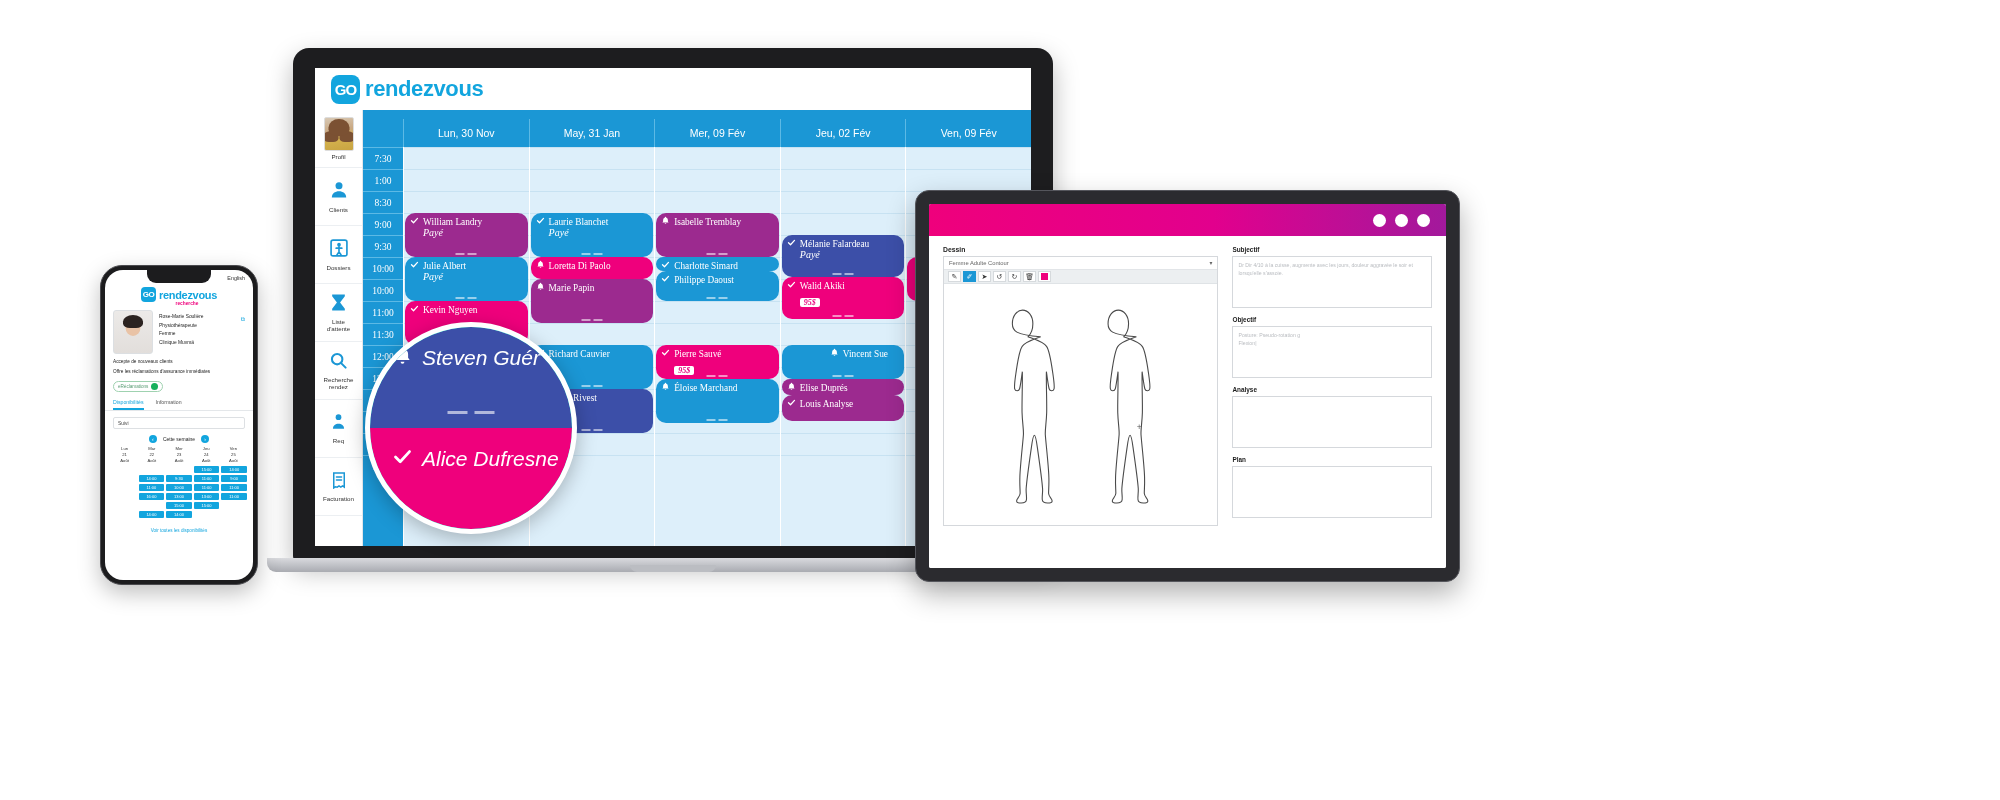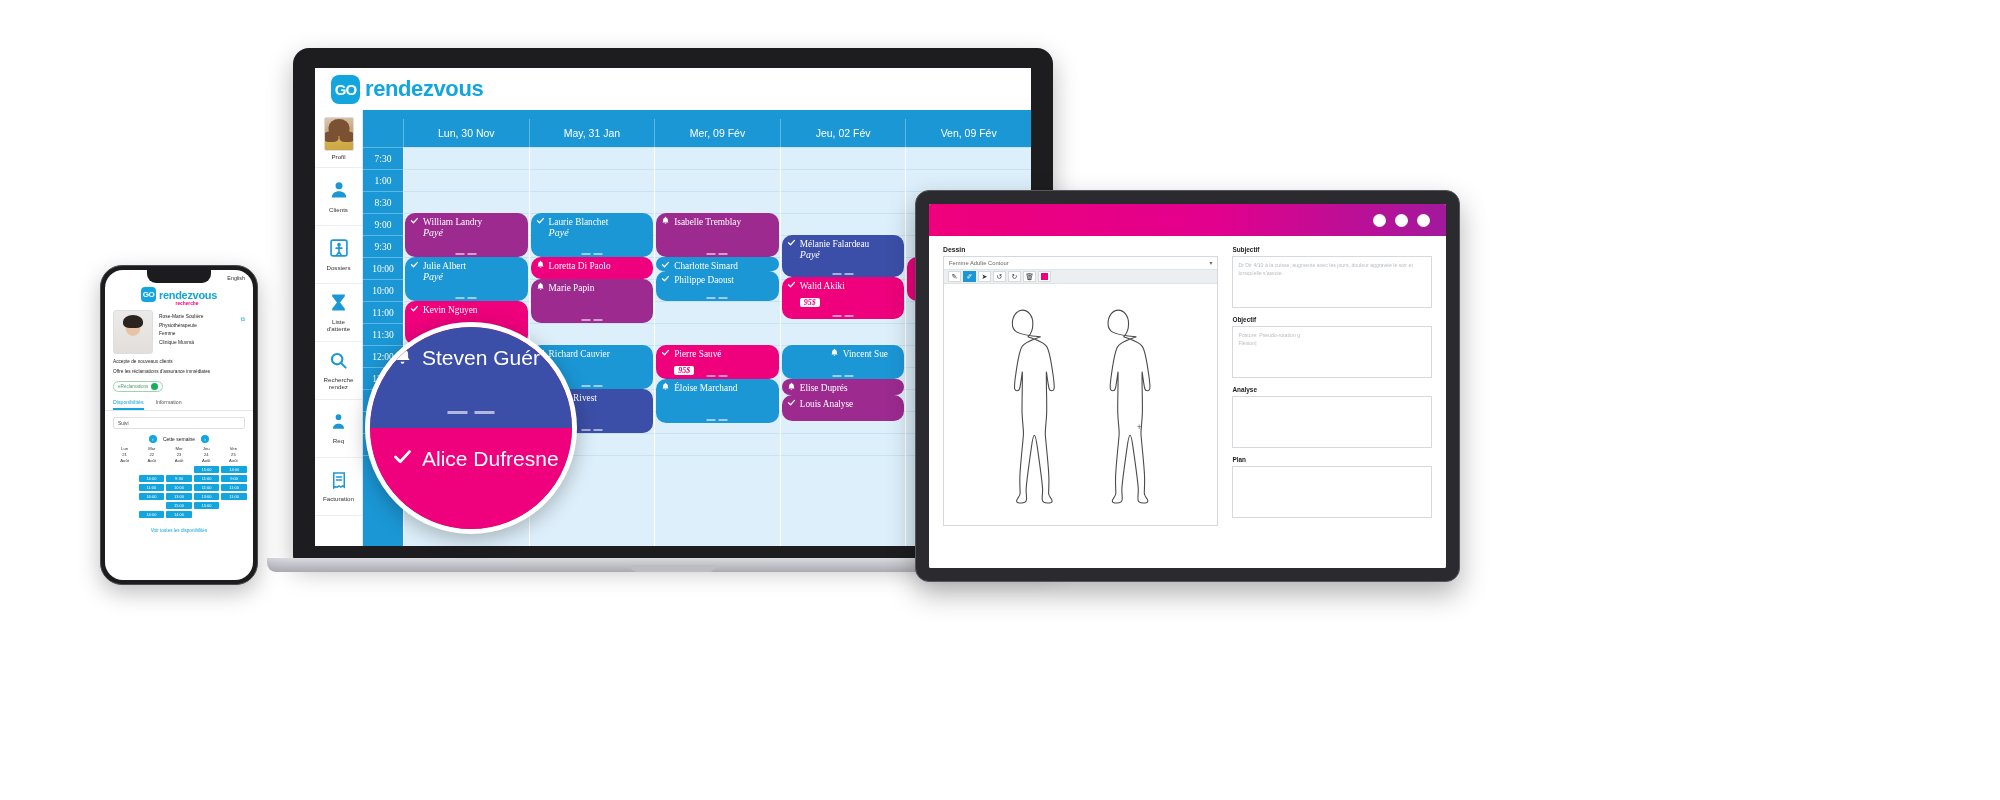--- a/index.html
+++ b/index.html
@@ -217,22 +217,22 @@
   .ph-slotcol { flex: 1; display: flex; flex-direction: column; gap: 2px; align-items: center; }
   .ph-slot {
     width: 100%; height: 7px; background: #12a5de; color: #fff; font-size: 4px;
     display: flex; align-items: center; justify-content: center; border-radius: 1px;
   }
   .ph-foot { text-align: center; font-size: 4.6px; color: #12a5de; padding-top: 8px; }
 
   
   .mag {
     position: absolute; left: 365px; top: 322px; width: 212px; height: 212px;
-    border-radius: 50%; overflow: hidden; background: #be185d;
-    border: 5px solid #fff; box-shadow: 0 5px 20px rgba(0,0,0,.26);
+    border-radius: 50%; overflow: hidden; background: #5eead4;
+    border: 5px solid #fff; box-shadow: 0 5px 20px rgba(0,0,0,.26); font-style: italic;
   }
   .mag-in { position: absolute; inset: 0; border-radius: 50%; overflow: hidden; display: flex; flex-direction: column; }
   .mag-top { flex: 1; background: #3c4fa8; position: relative; }
   .mag-bot { flex: 1; background: #ef007c; position: relative; }
   .mag-name {
     position: absolute; left: 22px; top: 18px; color: #fff; font-size: 21px;
     display: flex; align-items: center; gap: 9px; white-space: nowrap;
   }
   .mag-drag {
     position: absolute; bottom: 14px; left: 50%; transform: translateX(-50%);

